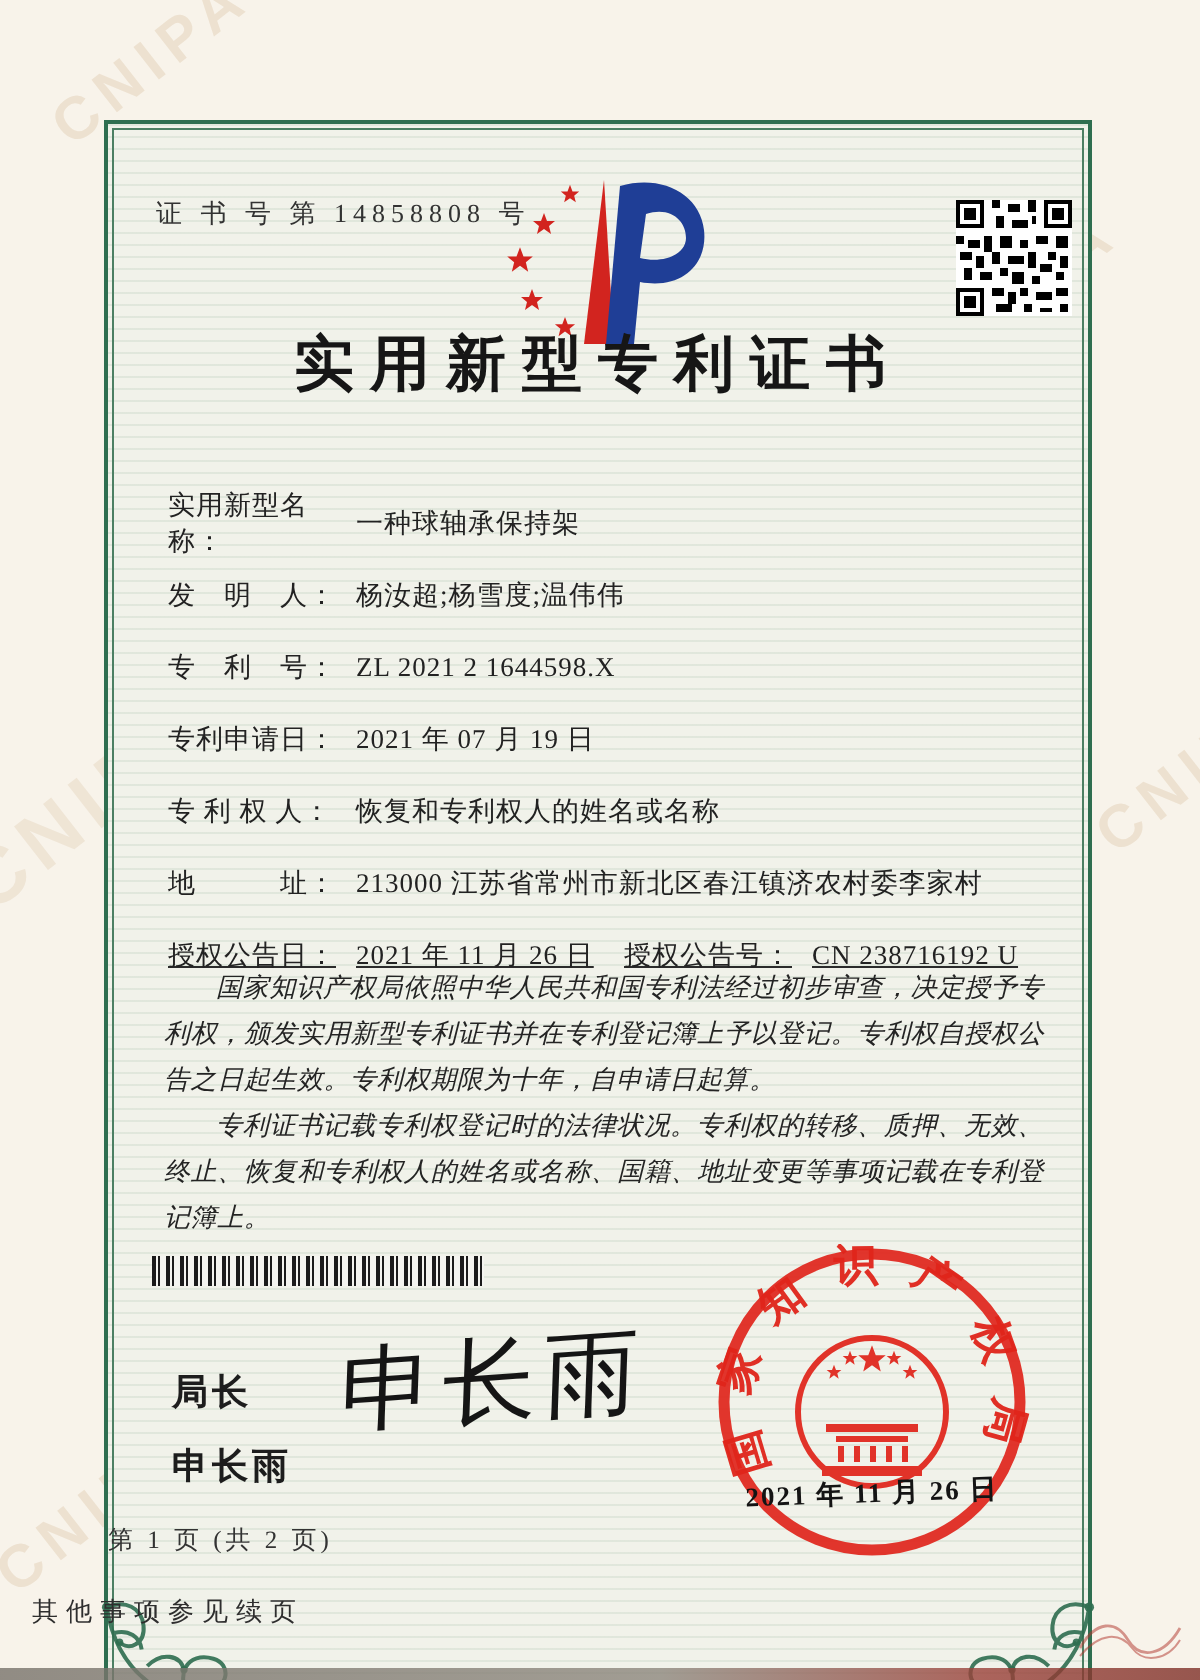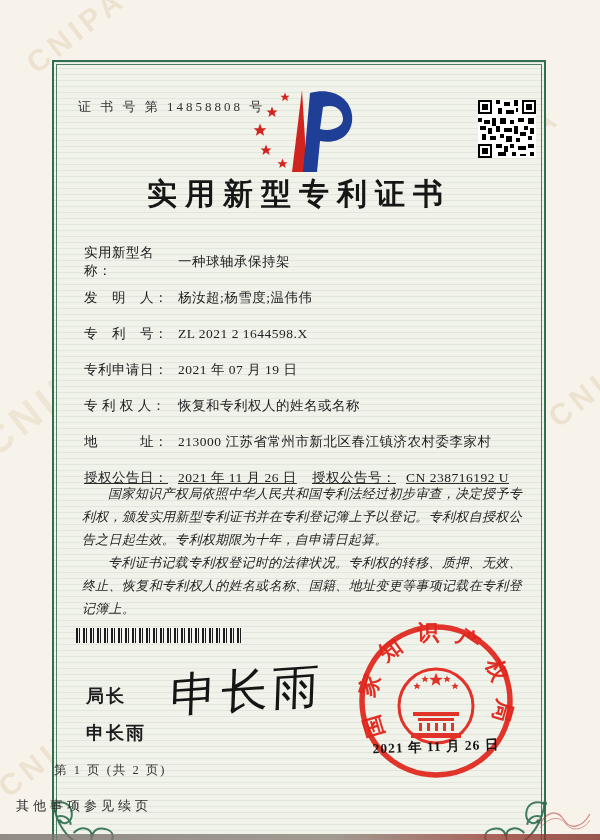--- a/index.html
+++ b/index.html
@@ -39,21 +39,21 @@
     pointer-events:none;
   }
   
   .cert-no {
     position:absolute; left:24px; top:36px;
     font-size:13px; letter-spacing:3px; color:#333;
   }
   .logo { position:absolute; left:192px; top:26px; width:116px; height:88px; }
   .qr { position:absolute; left:424px; top:38px; width:58px; height:58px; }
   .title {
-    position:absolute; left:0; top:112px; width:100%;
+    position:absolute; left:0; top:100px; width:100%;
     text-align:center;
     font-size:30px; font-weight:bold; letter-spacing:8px; color:#161616;
   }
   
   .fields { position:absolute; left:30px; top:182px; width:444px; font-size:13.5px; }
   .field-row { display:flex; align-items:center; height:36px; }
   .field-label {
     display:inline-block; width:94px; flex:none;
     letter-spacing:.5px; color:#222;
   }

